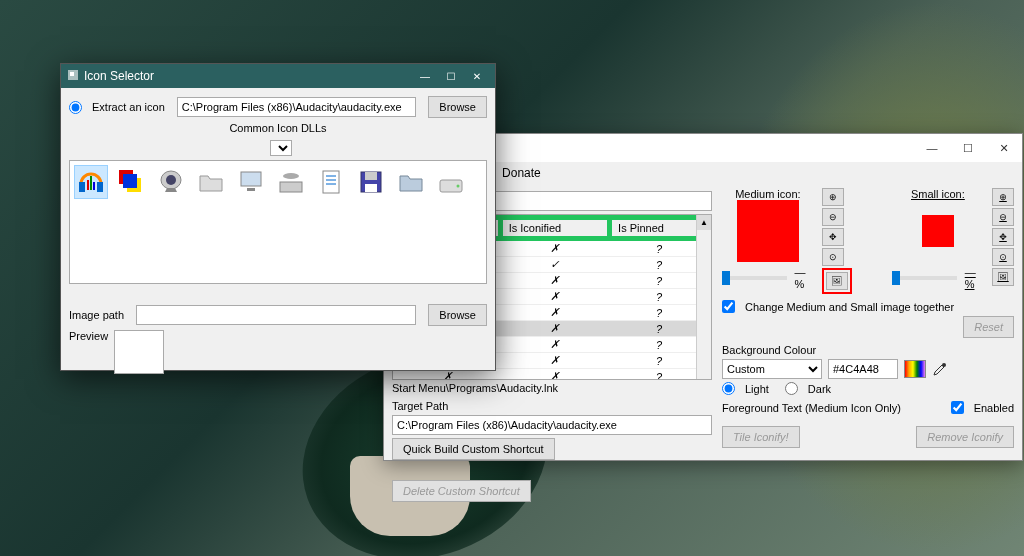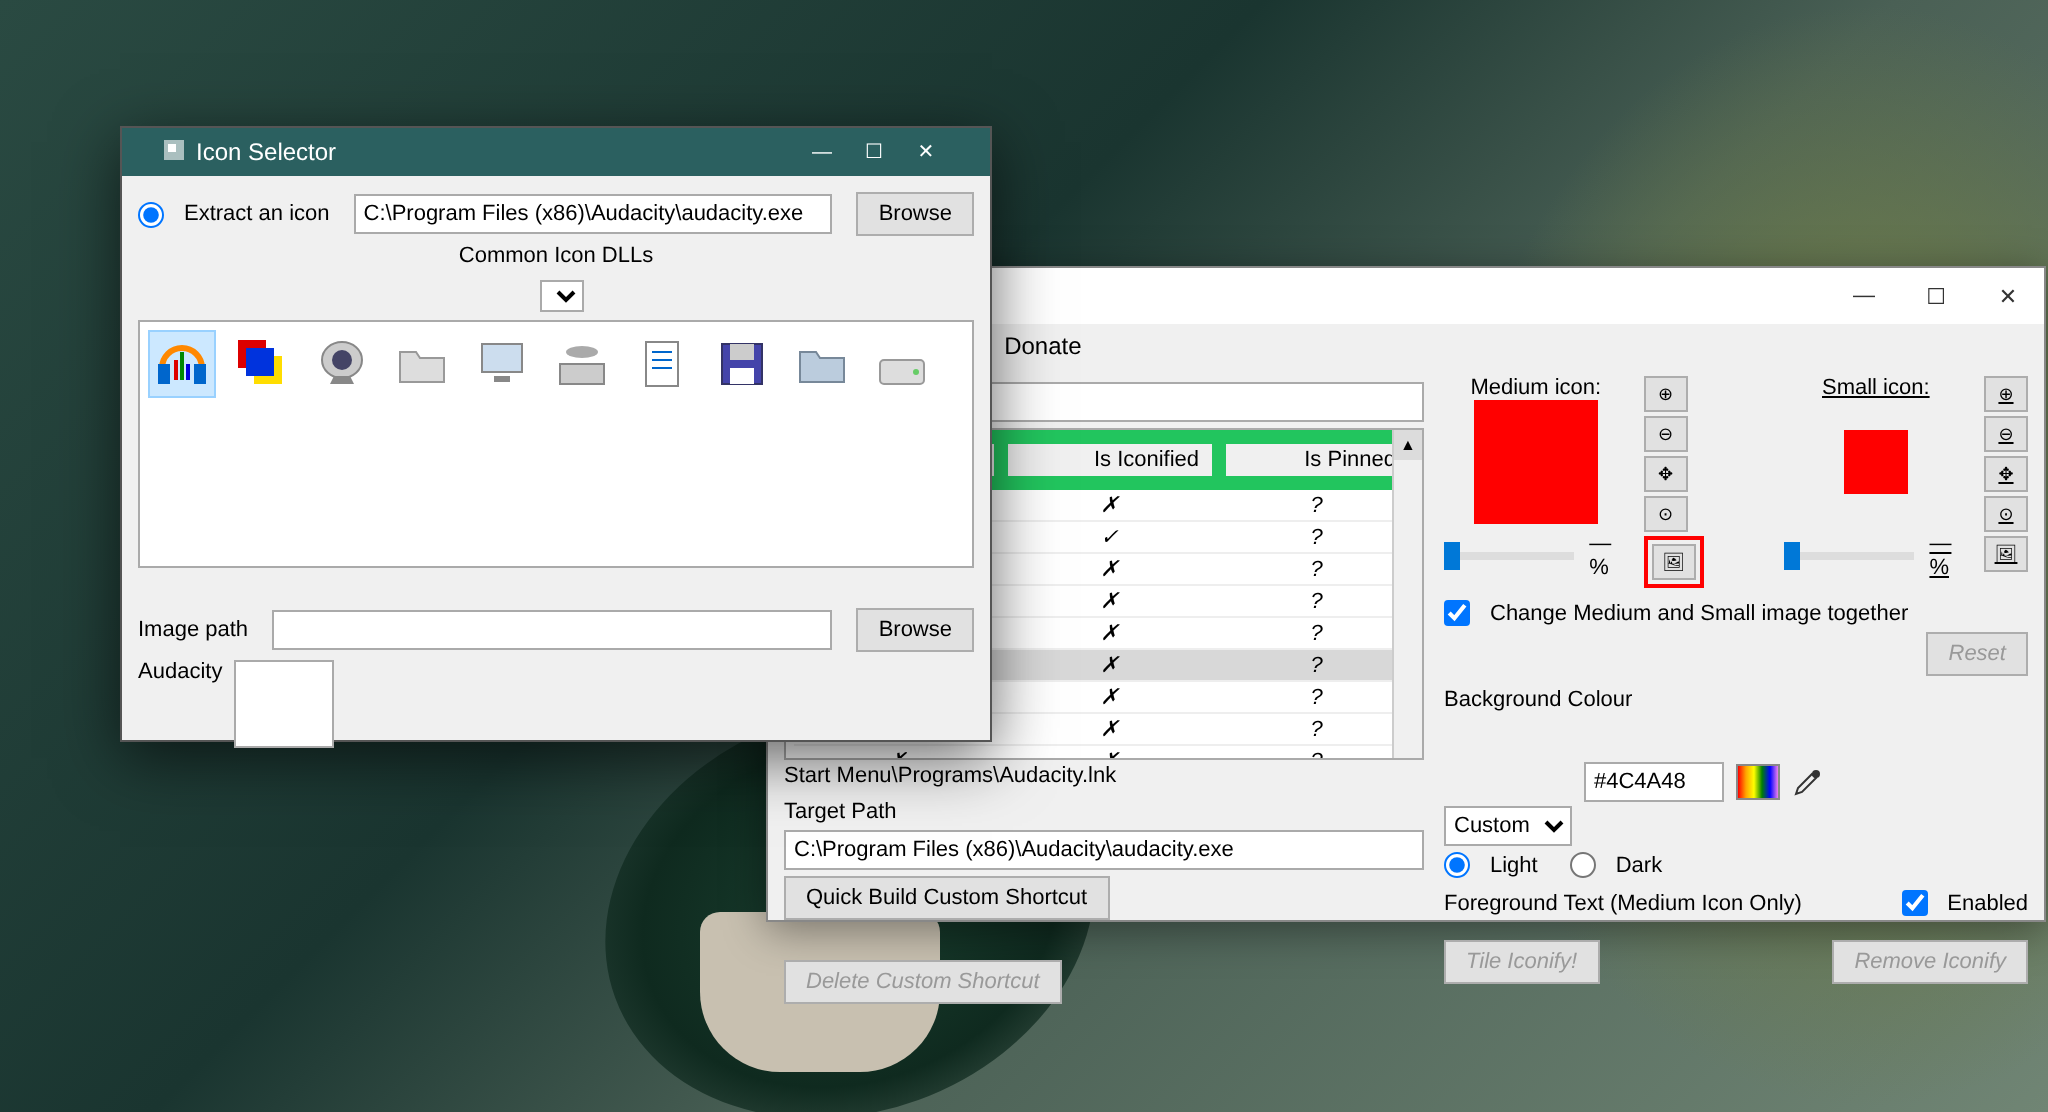--- a/index.html
+++ b/index.html
@@ -17,21 +17,21 @@
   .left-col { width:320px;}
   .right-col { flex:1;}
   .field-row { display:flex; align-items:center; gap:6px; margin:3px 0;}
   .field-row input[type=text]{flex:1; height:20px; border:1px solid #aaa; padding:0 4px; font-size:11px; background:#fff;}
   .btn { height:22px; padding:0 10px; background:#e1e1e1; border:1px solid #adadad; font-size:11px; cursor:pointer;}
   .btn:disabled{color:#999;font-style:italic;}
   .small-label{font-size:11px;}
 
   .table-wrap { border:1px solid #aaa; background:#fff; height:166px; overflow:hidden; position:relative;}
   table{border-collapse:collapse;width:100%;font-size:11px;}
-  th{background:#f0f0f0;border:7px solid #22c55e;padding:2px 6px;font-weight:normal;text-align:right;}
+  th{background:#f0f0f0;border:5px solid #22c55e;padding:2px 6px;font-weight:normal;text-align:left;}
   td{border-bottom:1px solid #eee;padding:1px 8px;text-align:center;font-style:italic;}
   tr.sel td{background:#d8d8d8;}
   .scrollbar{position:absolute;right:0;top:0;bottom:0;width:15px;background:#f0f0f0;border-left:1px solid #ccc;}
   .scroll-arrow{height:15px;background:#dcdcdc;display:flex;align-items:center;justify-content:center;font-size:8px;}
 
   .icon-section { display:flex; gap:40px; margin-bottom:6px;}
   .icon-col { display:flex; flex-direction:column; align-items:center;}
   .icon-preview { background:#ff0000; }
   .med-icon{width:62px;height:62px;}
   .small-icon{width:32px;height:32px;}
@@ -40,21 +40,21 @@
   .slider-row{display:flex;align-items:center;gap:8px;margin-top:4px;}
   .slider{width:70px;height:4px;background:#ddd;position:relative;}
   .slider-thumb{width:8px;height:14px;background:#0078d7;position:absolute;top:-5px;left:0;}
   .highlight-box{border:2px solid red;padding:2px;display:inline-flex;}
   .swatch{width:22px;height:18px;display:inline-block;vertical-align:middle;border:1px solid #888;}
   .rainbow{background:linear-gradient(90deg,red,orange,yellow,green,blue,violet);}
   .picker-icon{width:16px;height:16px;display:inline-block;}
 
   
   .dialog { position:absolute; left:60px; top:63px; width:436px; height:308px; background:#f0f0f0; border:1px solid #555; box-shadow:0 8px 30px rgba(0,0,0,.6);}
-  .dlg-titlebar{height:24px;background:#2b6060;color:#fff;display:flex;align-items:center;padding:0 19px;font-size:12px;}
+  .dlg-titlebar{height:24px;background:#2b6060;color:#fff;display:flex;align-items:center;padding:0 5px;font-size:12px;}
   .dlg-titlebar .spacer{flex:1;}
   .dlg-winbtn{width:26px;height:18px;display:flex;align-items:center;justify-content:center;color:#fff;font-size:10px;}
   .dlg-body{padding:8px;font-size:11px;}
   .radio-row{display:flex;align-items:center;gap:6px;}
   .icon-grid{border:1px solid #aaa;background:#fff;height:124px;margin:4px 0;padding:4px;display:flex;gap:6px;align-items:flex-start;}
   .app-icon{width:34px;height:34px;display:flex;align-items:center;justify-content:center;border:1px solid transparent;}
   .app-icon.sel{background:#cce8ff;border:1px solid #99d1ff;}
   .preview-box{width:50px;height:44px;border:1px solid #aaa;background:#fff;display:inline-block;vertical-align:top;margin-left:6px;}
   .dlg-btns{display:flex;gap:8px;justify-content:flex-end;margin-top:6px;}
   select{height:20px;border:1px solid #aaa;background:#fff;font-size:11px;}
@@ -203,21 +203,21 @@
           </div>
         </div>
       </div>
       <div class="field-row">
         <input type="checkbox" checked="" style="">
         <span class="small-label">Change Medium and Small image together</span>
       </div>
       <div style="text-align:right;"><button class="btn" disabled="">Reset</button></div>
       <div class="small-label" style="margin-top:6px;">Background Colour</div>
       <div class="field-row">
-        <select style="width:64px;margin-top:44px;"><option>Custom</option></select>
+        <select style="width:100px;"><option>Custom</option></select>
         <input type="text" style="width: 70px; flex: 0 0 auto;" value="#4C4A48">
         <span class="swatch rainbow"></span>
         <span class="picker-icon">
           <svg width="16" height="16" viewBox="0 0 16 16">
               <path d="M2 14l1-3 7-7 2 2-7 7-3 1z" fill="none" stroke="#333" stroke-width="1"></path>
               <circle cx="12" cy="4" r="2" fill="#333"></circle>
             </svg>
         </span>
       </div>
       <div class="field-row">
@@ -333,18 +333,18 @@
             <circle cx="21" cy="18" r="1.5" fill="#6c6"></circle>
           </svg>
         </div>
     </div>
     <div class="field-row" style="margin-top:20px;">
       <span>Image path</span>
       <input type="text" style="flex: 1 1 0%; height: 20px; border: 1px solid rgb(170, 170, 170); padding: 0px 4px; background: rgb(255, 255, 255); margin: 0px 6px;">
       <button class="btn">Browse</button>
     </div>
     <div style="margin-top:4px;display:flex;align-items:flex-start;">
-      <span>Audacity</span>
+      <span>Preview</span>
       <div class="preview-box"></div>
       <span style="flex:1"></span>
     </div>
   </div>
 </div>
 
 </body></html>

